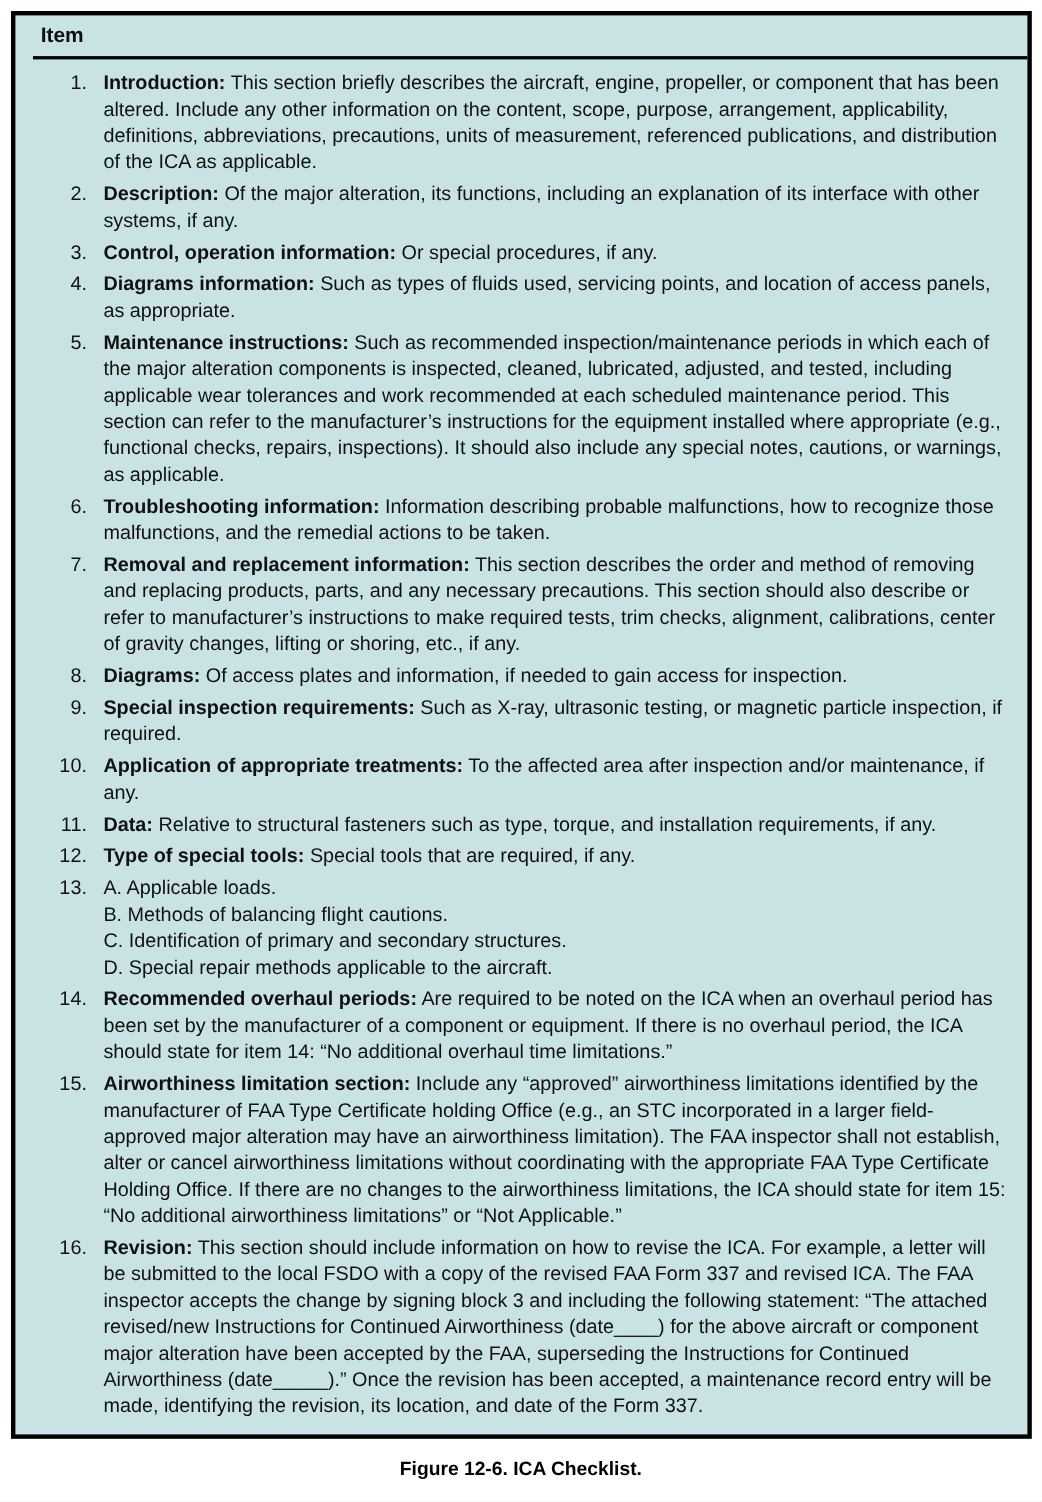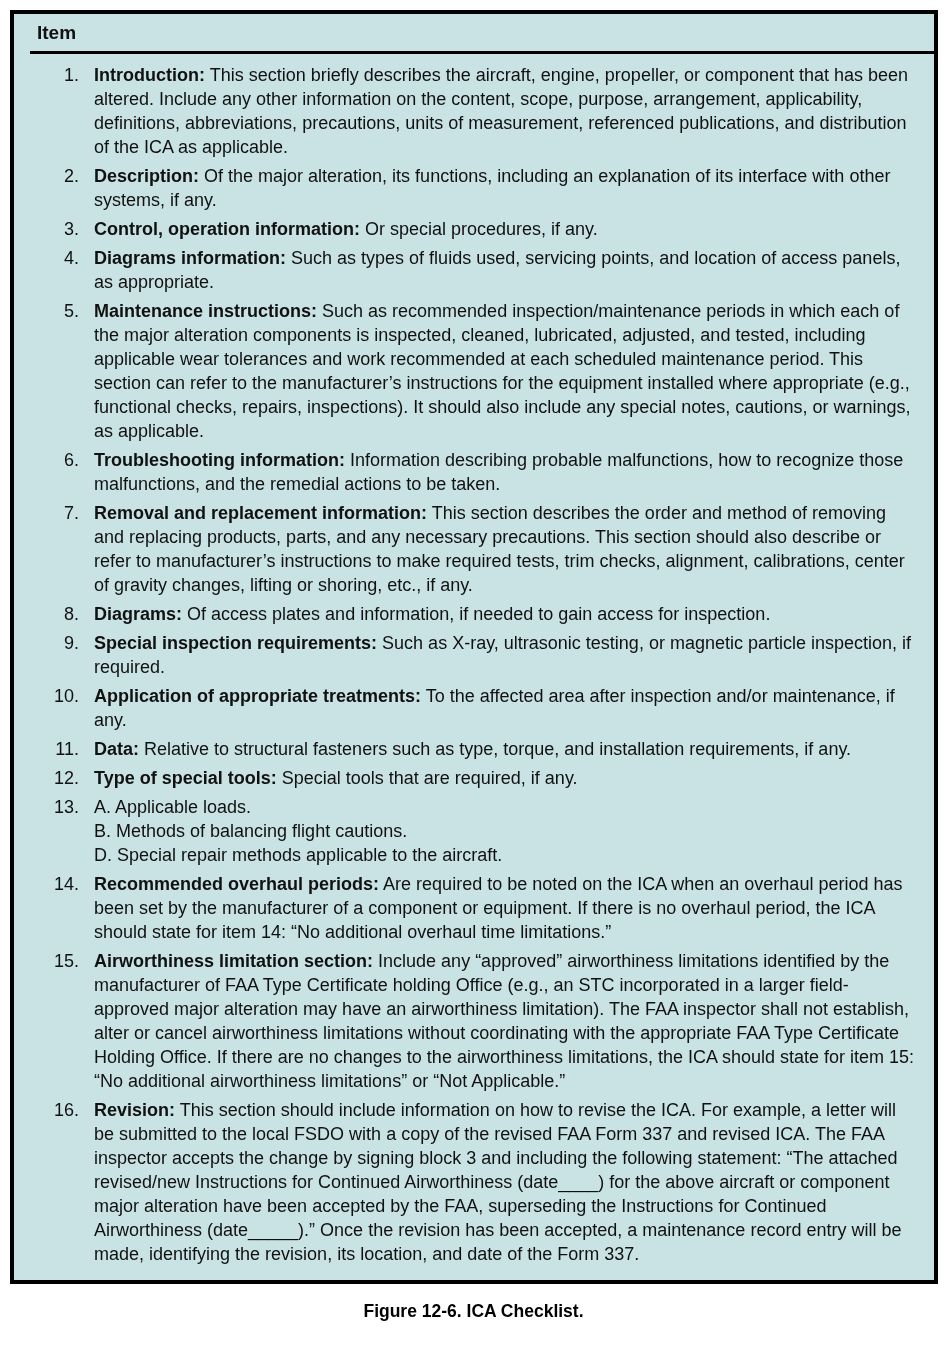--- a/index.html
+++ b/index.html
@@ -162,20 +162,21 @@
           <div class="num">12.</div>
           <div class="content">
             <div class="para"><span class="lead">Type of special tools:</span> <span>Special tools that are required, if any.</span></div>
           </div>
         </div>
         <div class="row">
           <div class="num">13.</div>
           <div class="content">
             <div class="subitem">A.  Applicable loads.</div>
             <div class="subitem">B.  Methods of balancing flight cautions.</div>
+            <div class="subitem">C.  Identification of primary and secondary structures.</div>
             <div class="subitem">D.  Special repair methods applicable to the aircraft.</div>
           </div>
         </div>
         <div class="row">
           <div class="num">14.</div>
           <div class="content">
             <div class="para"><span class="lead">Recommended overhaul periods:</span> <span>Are required to be noted on the ICA when an overhaul period has been set by the manufacturer of a component or equipment. If there is no overhaul period, the ICA should state for item 14: “No additional overhaul time limitations.”</span></div>
           </div>
         </div>
         <div class="row">

